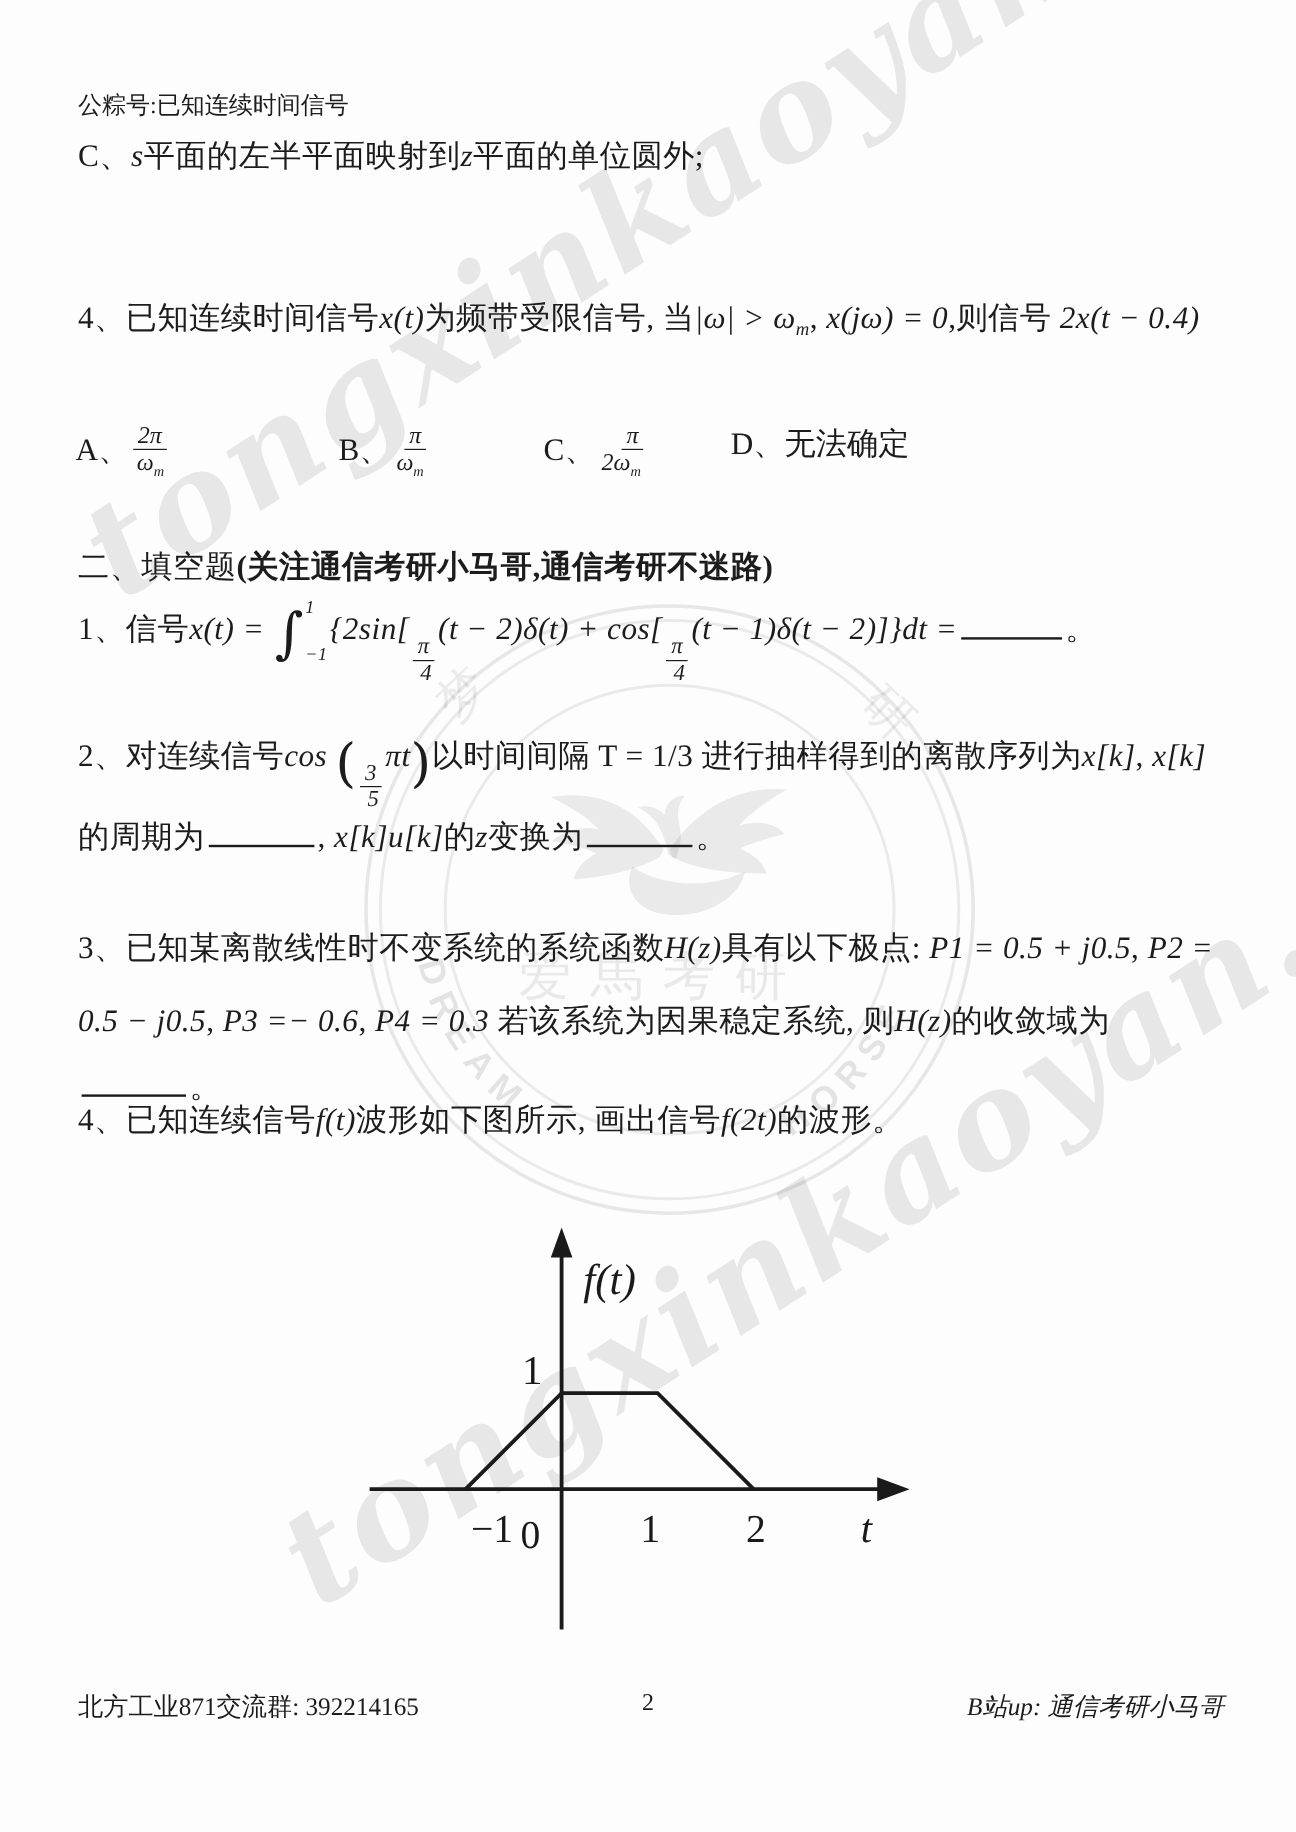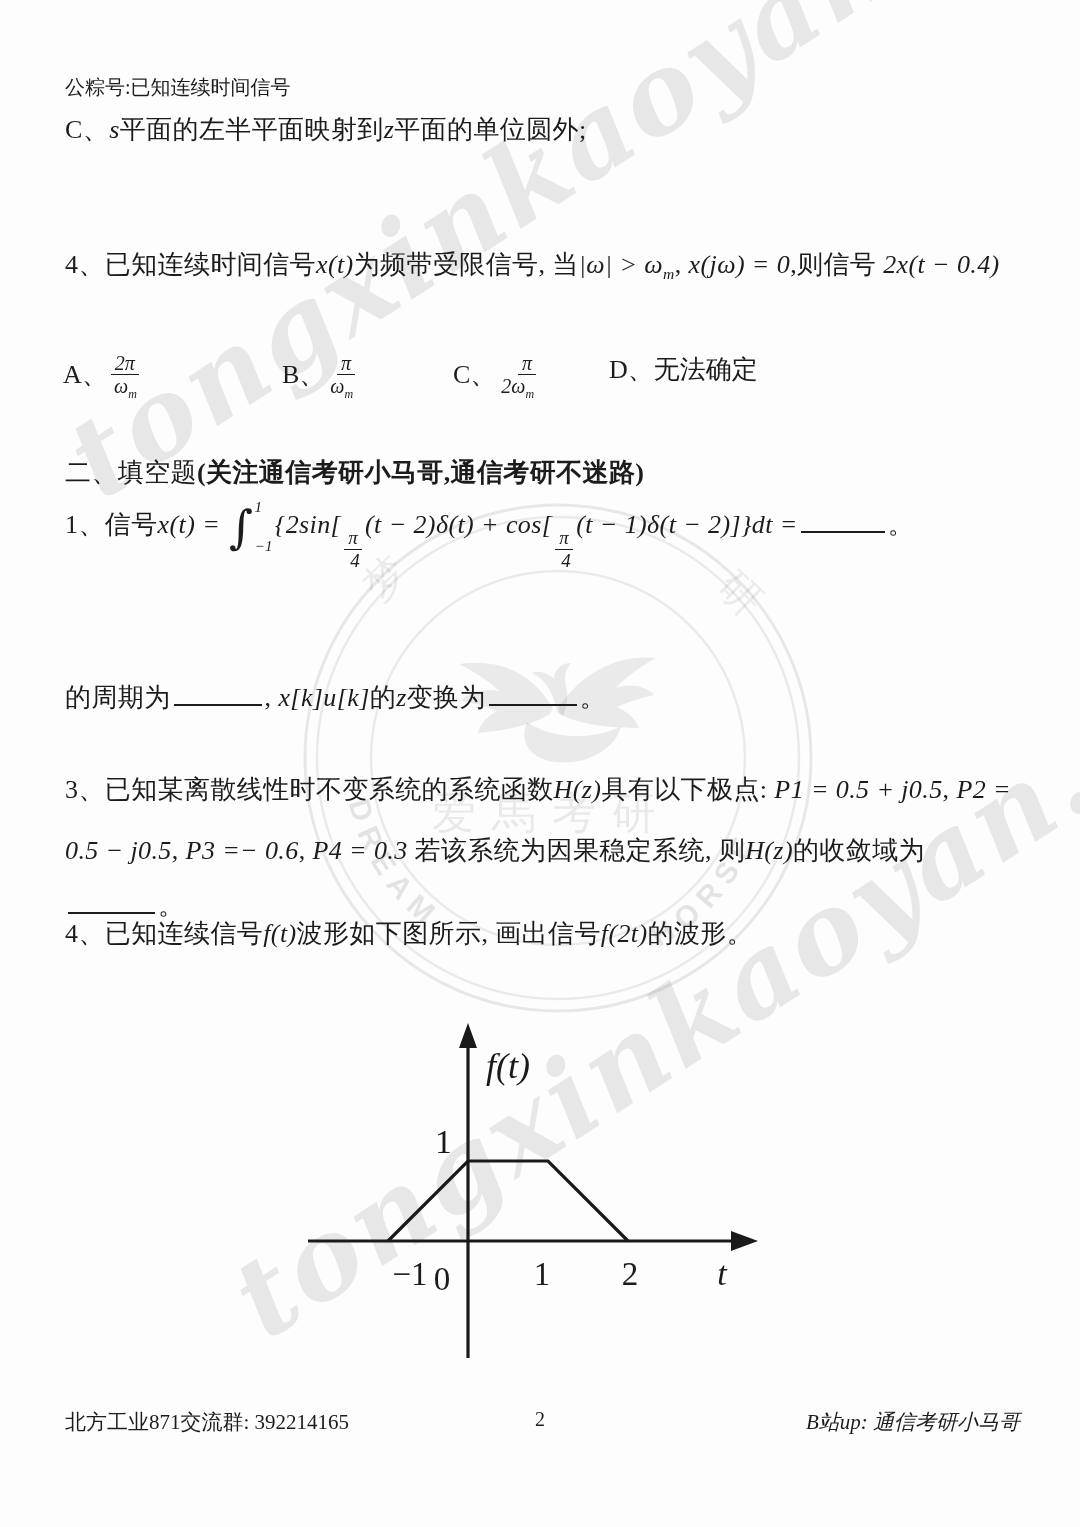--- a/index.html
+++ b/index.html
@@ -131,20 +131,24 @@
             <span class="isub">−1</span>
           </span>
         </span><span class="math">{2sin[</span><span class="frac">
           <span class="fn">π</span>
           <span class="fd">4</span>
         </span><span class="math">(t − 2)δ(t) + cos[</span><span class="frac">
           <span class="fn">π</span>
           <span class="fd">4</span>
         </span><span class="math">(t − 1)δ(t − 2)]}dt =</span><span class="blank" style="width: 84px;"></span><span class="cjk">。</span></div>
 
+    <div class="line" style="top:612px"><span class="cjk">2、对连续信号</span><span class="math">cos </span><span class="bigp">(</span><span class="frac">
+          <span class="fn">3</span>
+          <span class="fd">5</span>
+        </span><span class="math">πt</span><span class="bigp">)</span><span class="cjk">以时间间隔 </span><span class="rom">T = 1/3</span><span class="cjk"> 进行抽样得到的离散序列为</span><span class="math">x[k]</span><span class="cjk">, </span><span class="math">x[k]</span></div>
     <div class="line" style="top:680px"><span class="cjk">的周期为</span><span class="blank" style="width: 88px;"></span><span class="cjk">, </span><span class="math">x[k]u[k]</span><span class="cjk">的</span><span class="math">z</span><span class="cjk">变换为</span><span class="blank" style="width: 88px;"></span><span class="cjk">。</span></div>
 
     <div class="line" style="top:772px"><span class="cjk">3、已知某离散线性时不变系统的系统函数</span><span class="math">H(z)</span><span class="cjk">具有以下极点: </span><span class="math">P1 = 0.5 + j0.5</span><span class="cjk">, </span><span class="math">P2 =</span></div>
     <div class="line" style="top:833px"><span class="math">0.5 − j0.5</span><span class="cjk">, </span><span class="math">P3 =− 0.6</span><span class="cjk">, </span><span class="math">P4 = 0.3</span><span class="cjk"> 若该系统为因果稳定系统, 则</span><span class="math">H(z)</span><span class="cjk">的收敛域为</span></div>
     <div class="line" style="top:888px"><span class="blank" style="width: 87px;"></span><span class="cjk">。</span></div>
 
     <div class="line" style="top:916px"><span class="cjk">4、已知连续信号</span><span class="math">f(t)</span><span class="cjk">波形如下图所示, 画出信号</span><span class="math">f(2t)</span><span class="cjk">的波形。</span></div>
 
     <svg class="figure" width="470" height="345" viewBox="0 0 470 345">
       <line x1="168" y1="16" x2="168" y2="338" stroke="#1a1a1a" stroke-width="3.2"></line>

